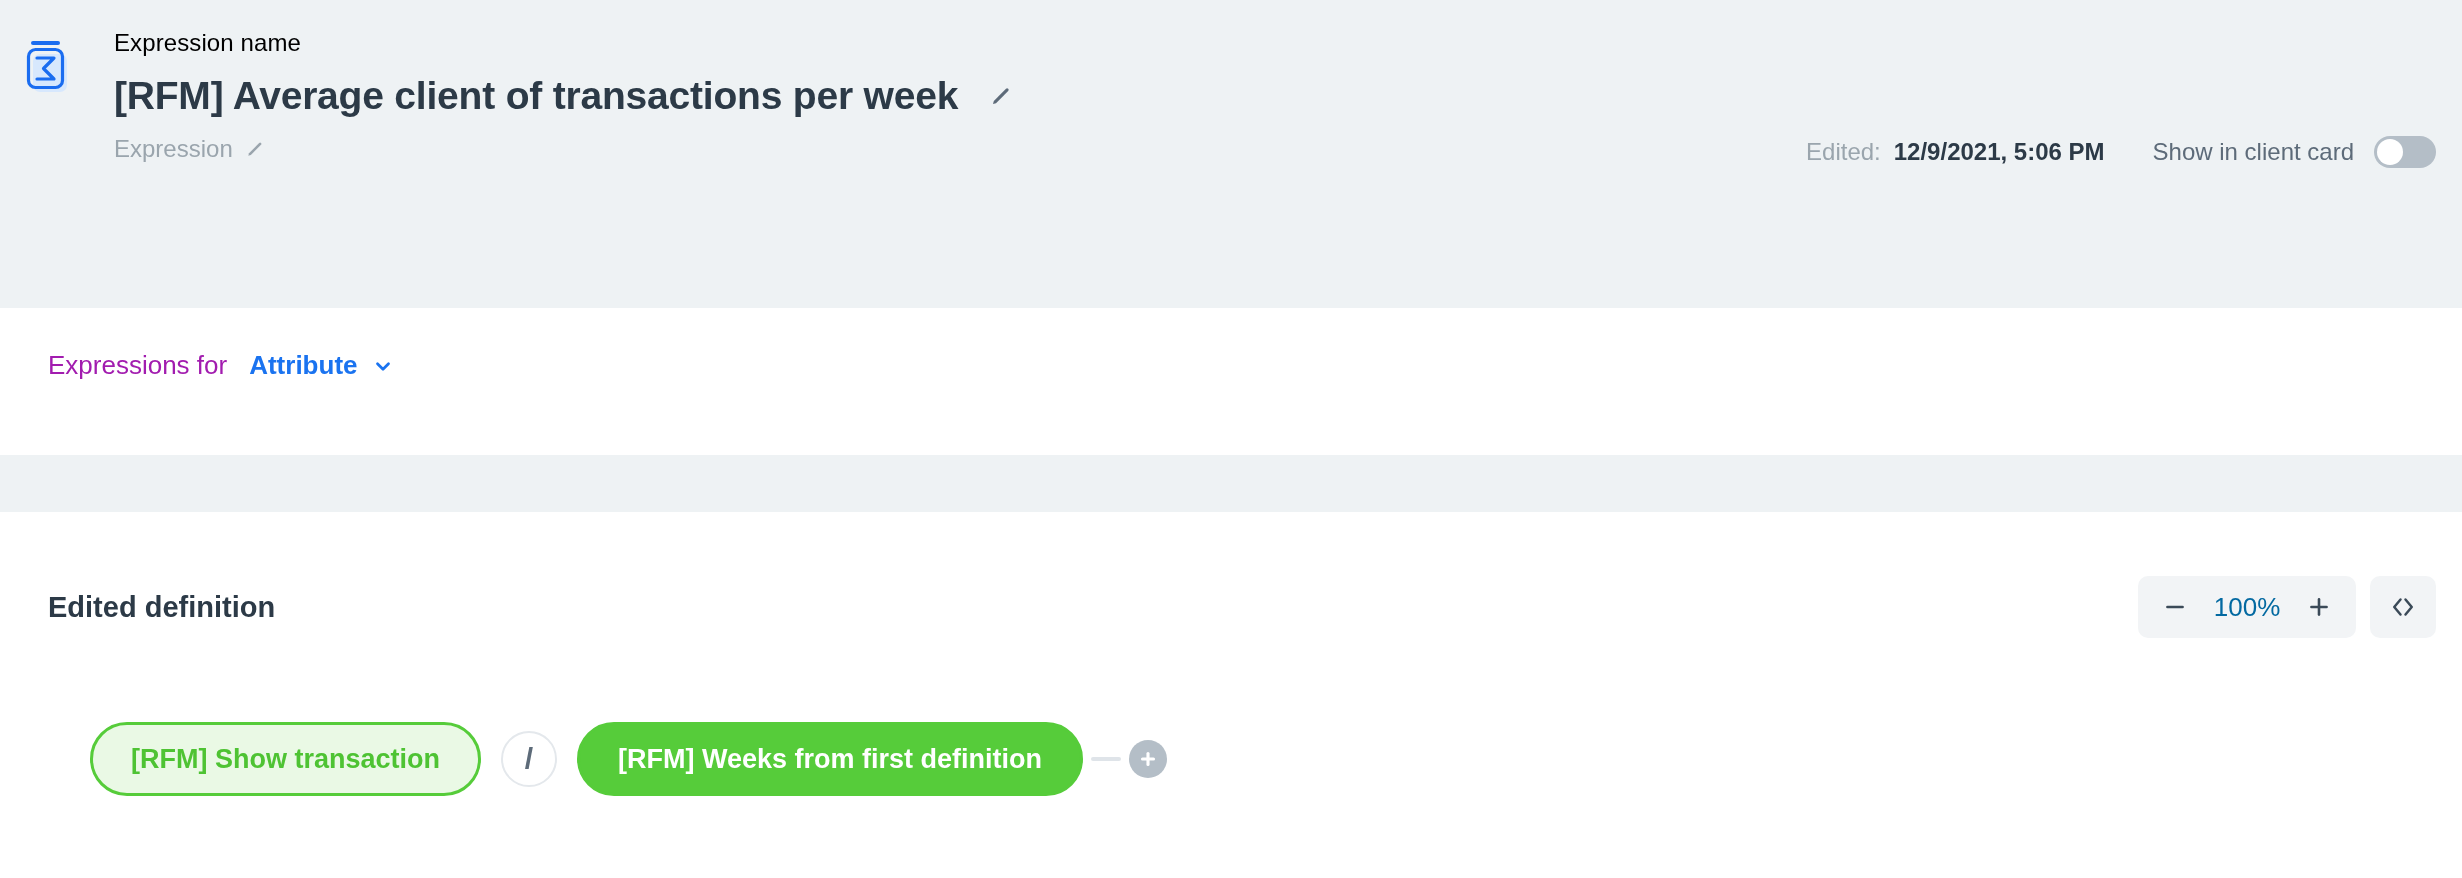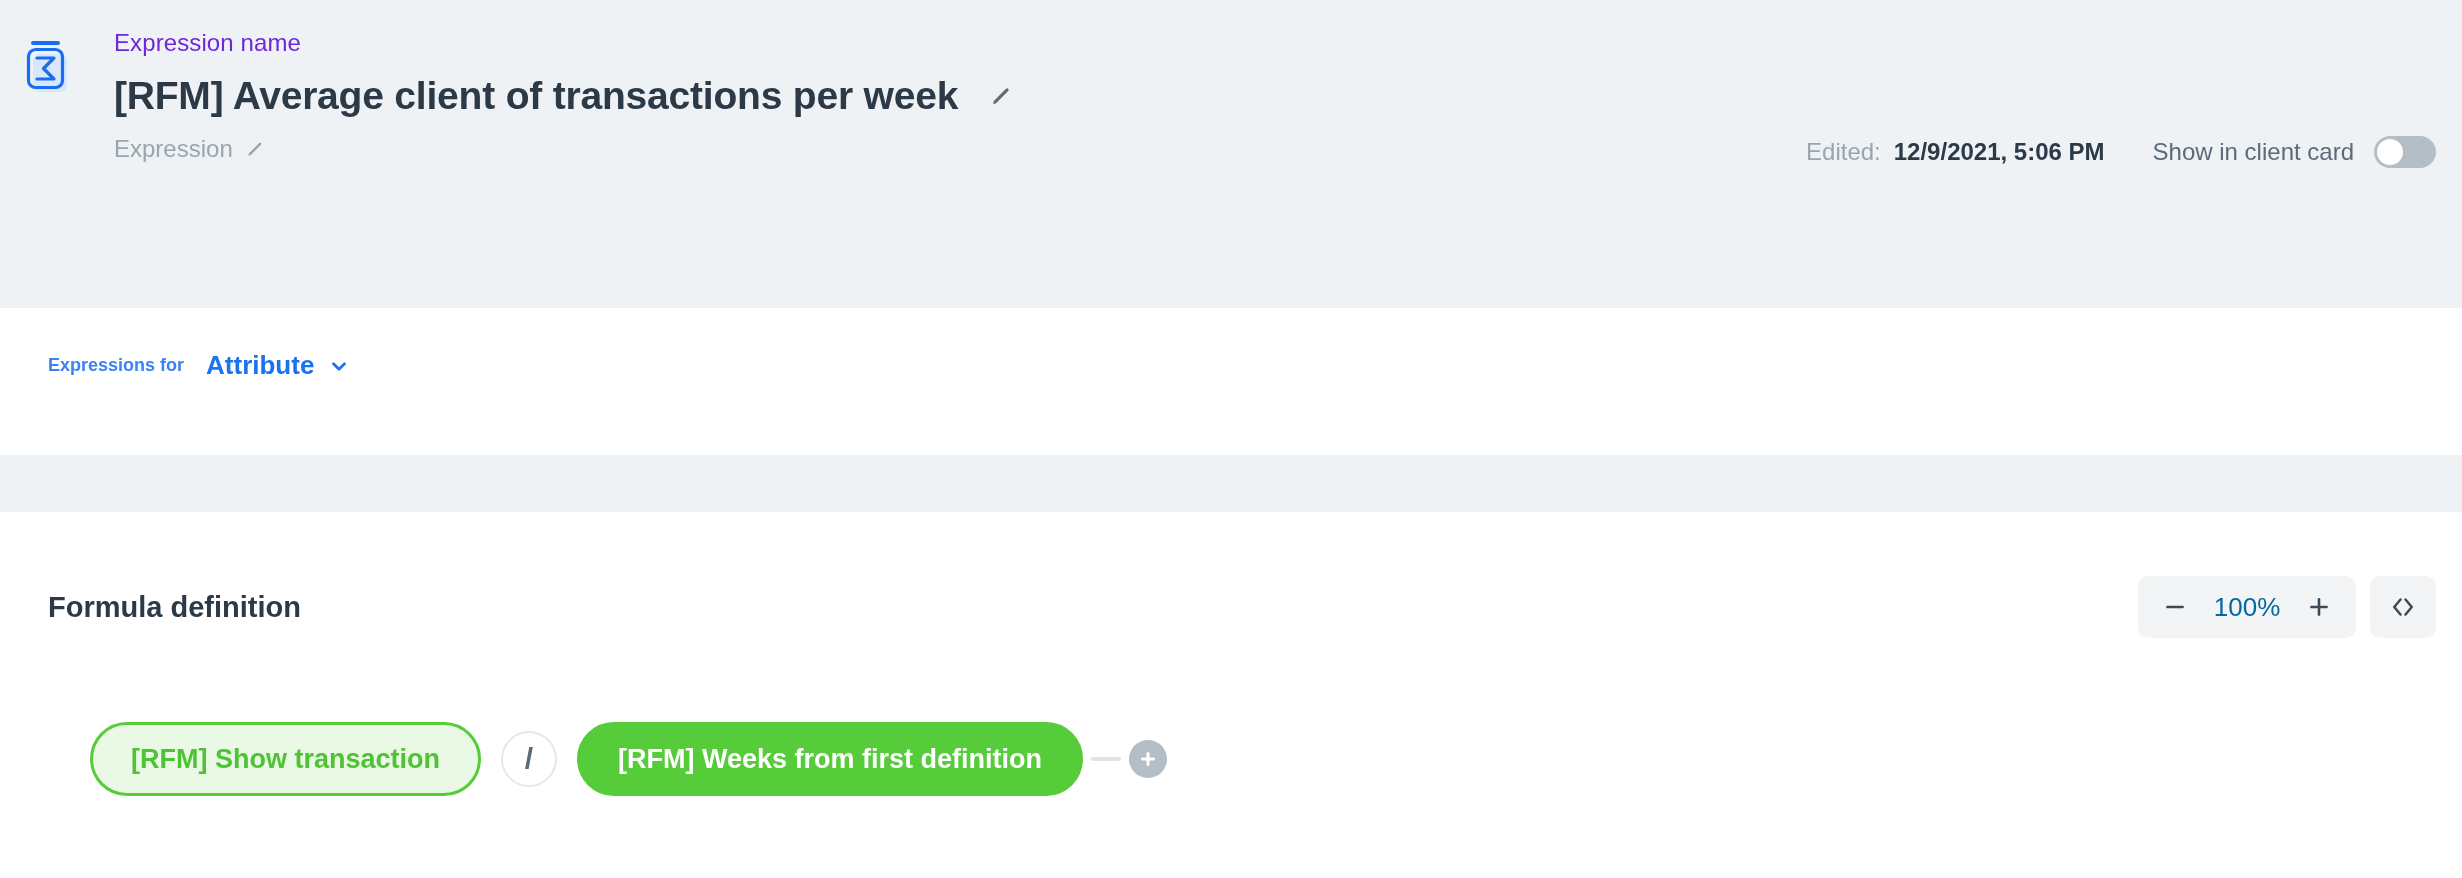--- a/index.html
+++ b/index.html
@@ -43,21 +43,21 @@
   }
 
   .header-text-col {
     margin-left: 26px;
     margin-top: 6px;
     flex: 0 0 auto;
   }
 
   .expression-name-label {
     font-size: 24px;
-    color: #6d28d9;
+    color: #000000;
     line-height: 30px;
     letter-spacing: 0.1px;
   }
 
   .title-row {
     display: flex;
     align-items: center;
     margin-top: 14px;
   }
 
@@ -154,23 +154,23 @@
     background: #ffffff;
   }
   .expr-for-inner {
     position: absolute;
     left: 48px;
     top: 42px;
     display: flex;
     align-items: center;
   }
   .expr-for-label {
-    font-size: 18px;
-    font-weight: bold;
-    color: #3b82f6;
+    font-size: 26px;
+    font-weight: normal;
+    color: #a21caf;
   }
   .expr-for-select {
     margin-left: 22px;
     display: flex;
     align-items: center;
     cursor: pointer;
   }
   .expr-for-value {
     font-size: 26px;
     font-weight: bold;
@@ -410,21 +410,21 @@
       </span>
     </div>
   </div>
 </div>
 
 <div class="gray-spacer"></div>
 
 <div class="formula-section">
 
   <div class="formula-head">
-    <div class="formula-title">Formula definition</div>
+    <div class="formula-title">Edited definition</div>
 
     <div class="zoom-controls">
 
       <div class="zoom-group">
         <div class="zoom-btn">
           <svg width="26" height="26" viewBox="0 0 24 24">
             <line x1="5" y1="12" x2="19" y2="12" stroke="#3b4a58" stroke-width="2.4" stroke-linecap="round"></line>
           </svg>
         </div>
 

